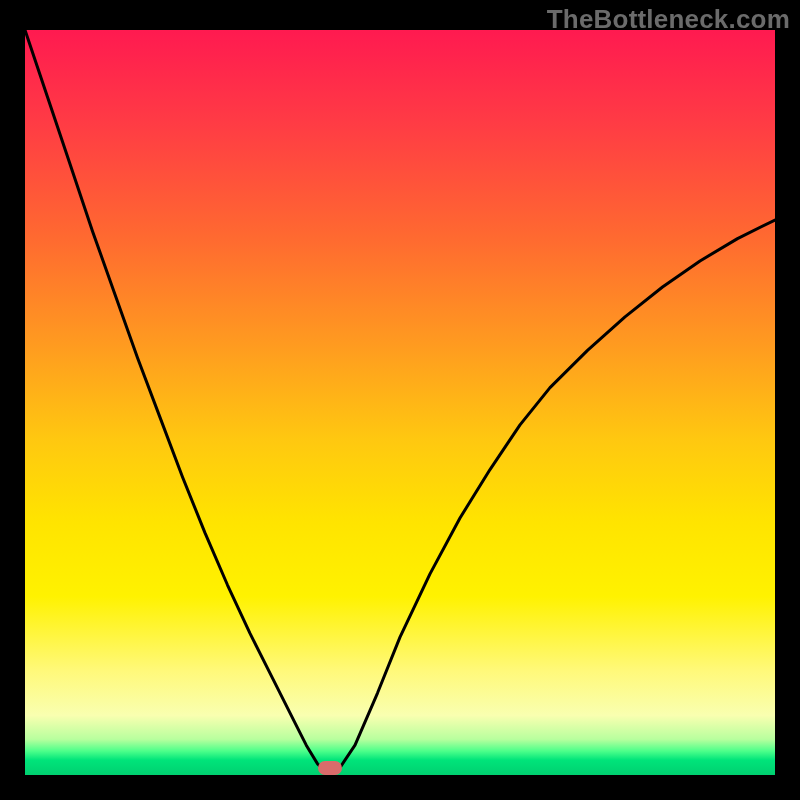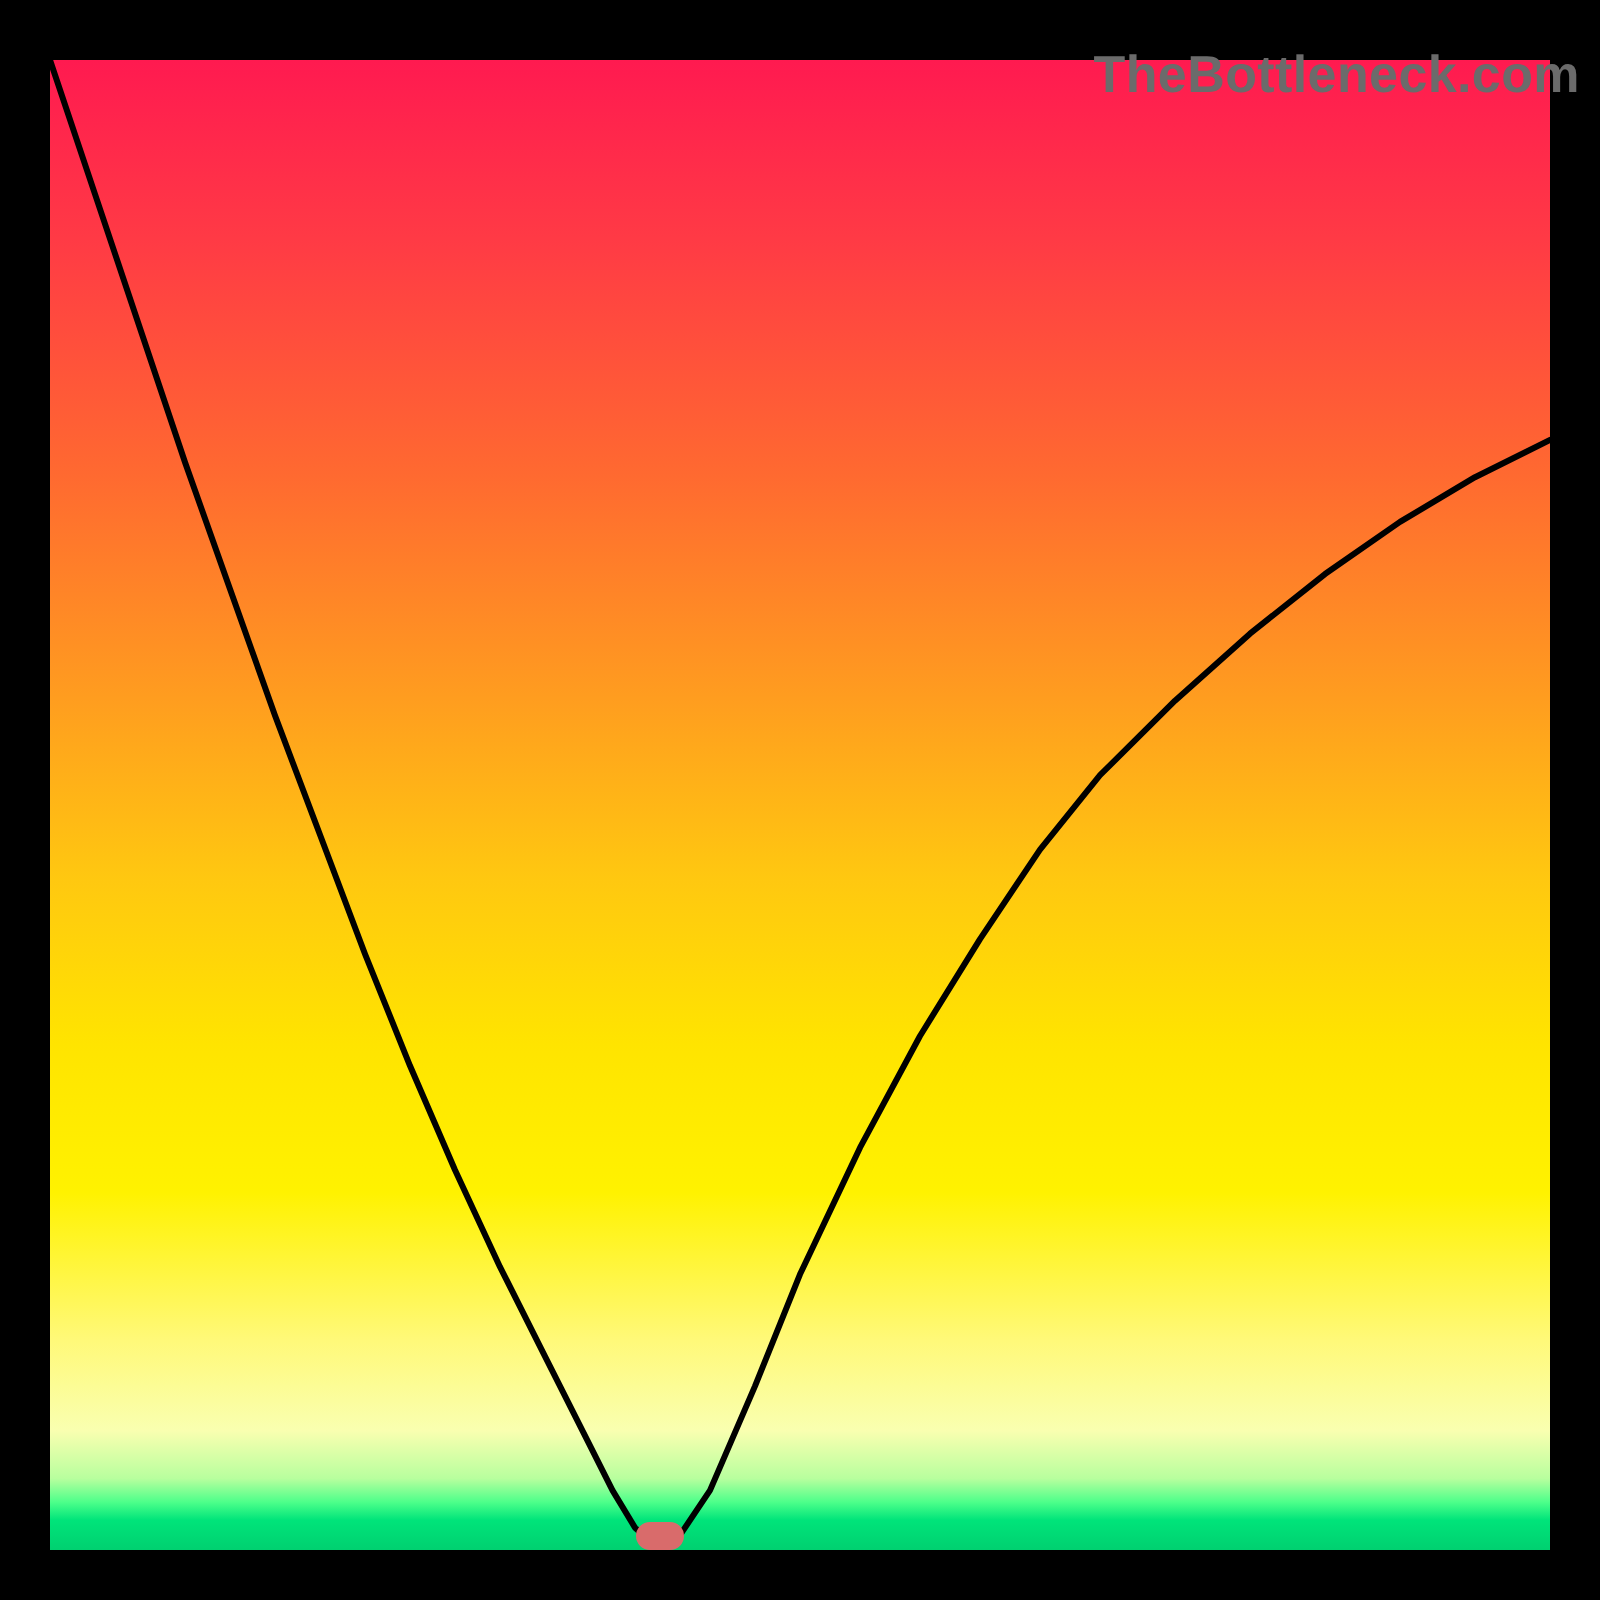--- a/index.html
+++ b/index.html
@@ -13,21 +13,20 @@
   .watermark {
     position: absolute;
     top: 4px;
     right: 10px;
     font-family: Arial, Helvetica, sans-serif;
     font-size: 26px;
     font-weight: 600;
     color: #6b6b6b;
     letter-spacing: 0.2px;
     z-index: 5;
-    margin-top: 18px;
   }
   .plot {
     position: absolute;
     left: 25px;
     top: 30px;
     width: 750px;
     height: 745px;
     background: linear-gradient(to bottom,
       #ff1a50 0%,
       #ff3a45 12%,

